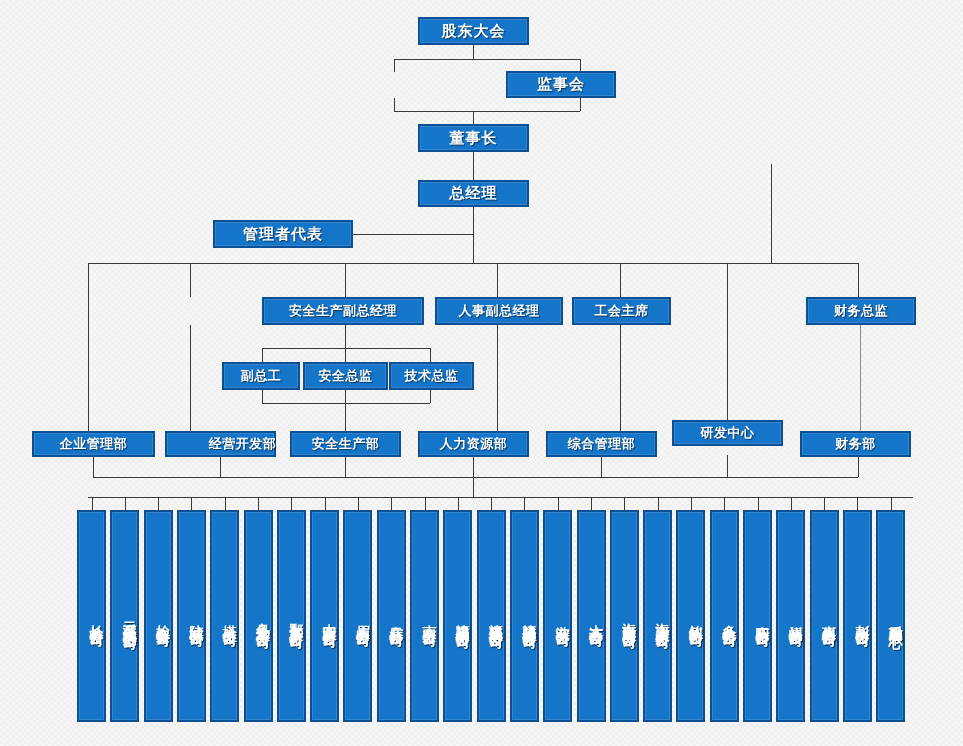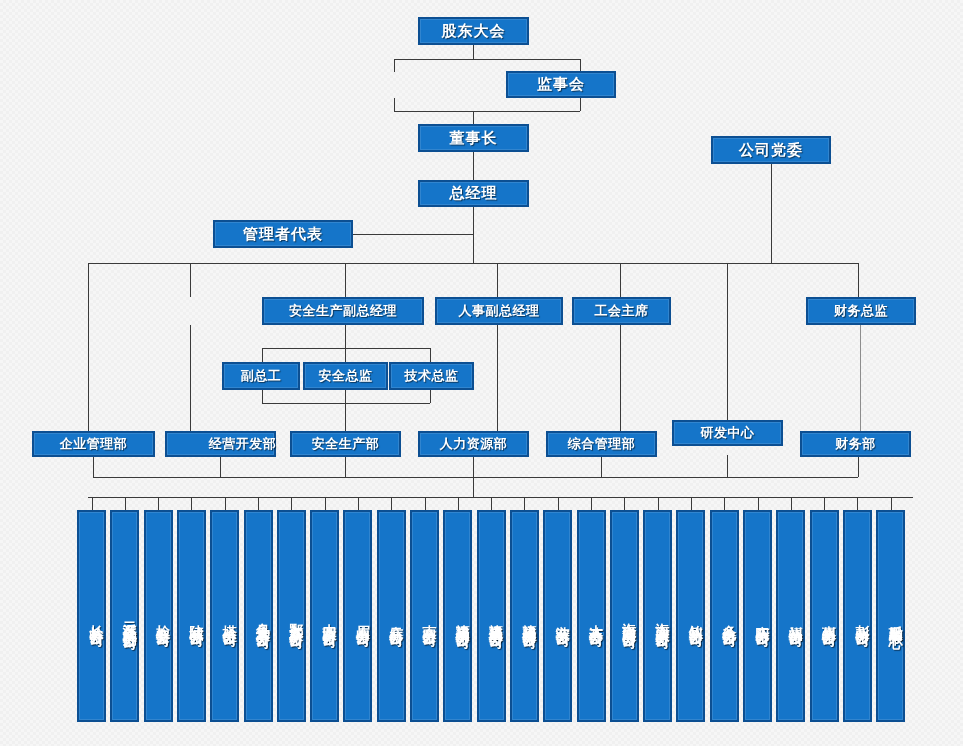--- a/index.html
+++ b/index.html
@@ -131,23 +131,20 @@
   </div>
 
   <div class="node" style="left:418px;top:180px;width:111px;height:27px;">
     <span>总经理</span>
   </div>
 
   <div class="node" style="left:213px;top:220px;width:140px;height:28px;align-items:center;">
     <span>管理者代表</span>
   </div>
 
-  <div class="node" style="left:711px;top:136px;width:120px;height:28px;">
-    <span>公司党委</span>
-  </div>
 
   <div class="node small" style="left:262px;top:297px;width:162px;height:28px;">
     <span>安全生产副总经理</span>
   </div>
   <div class="node small" style="left:435px;top:297px;width:128px;height:28px;">
     <span>人事副总经理</span>
   </div>
   <div class="node small" style="left:572px;top:297px;width:99px;height:28px;">
     <span>工会主席</span>
   </div>

